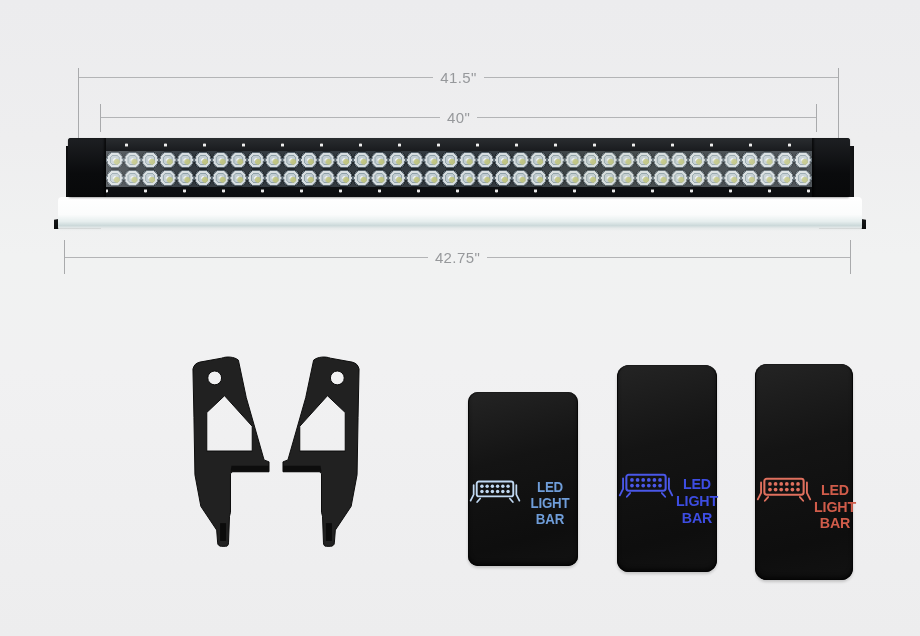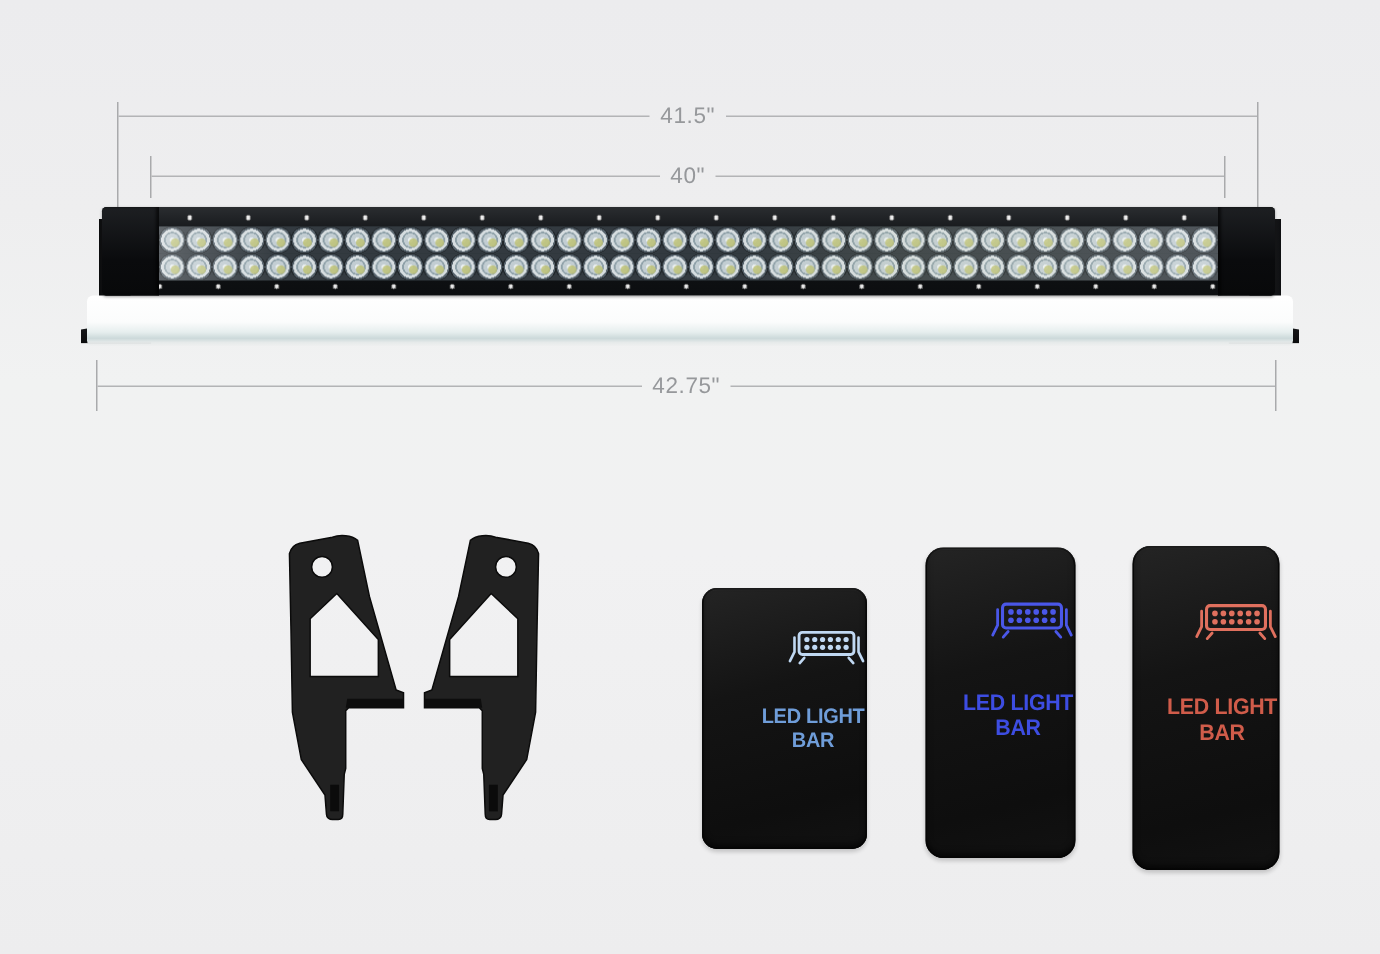--- a/index.html
+++ b/index.html
@@ -42,21 +42,21 @@
     background:linear-gradient(90deg,rgba(255,255,255,.22),rgba(255,255,255,0) 12%,rgba(255,255,255,0) 55%,rgba(214,220,180,.10) 70%,rgba(255,255,255,.14) 98%);}
   .end-cap{position:absolute;top:0;width:38px;height:59px;background:linear-gradient(180deg,#1d1f22,#0a0b0d 60%,#08090a);z-index:2;}
   .end-cap.left{left:0;border-radius:3px 0 0 3px;box-shadow:inset -2px 0 2px rgba(0,0,0,.6);}
   .end-cap.right{right:0;border-radius:0 3px 3px 0;box-shadow:inset 2px 0 2px rgba(0,0,0,.6);}
   .reflection{position:absolute;left:58px;top:197px;width:804px;height:34px;border-radius:4px;
     background:linear-gradient(180deg,#ffffff,#fbfcfc 52%,#e6eeee 72%,#ccd9da 84%,#e6eaea 92%,rgba(240,241,241,0) 100%);}
   
   .bracket{position:absolute;top:356px;width:81px;height:194px;}
   .bracket svg{display:block;width:100%;height:100%;}
   
-  .switch{position:absolute;color:#fff;display:flex;flex-direction:column;align-items:flex-end;
+  .switch{position:absolute;color:#fff;display:flex;flex-direction:row;align-items:center;
     background:linear-gradient(165deg,#242424,#141414 38%,#0e0e0e 80%,#121212);
     box-shadow:inset 0 1px 1px rgba(255,255,255,.10),inset 0 0 0 1px #050505,inset 0 -3px 4px rgba(0,0,0,.65),0 2px 3px rgba(0,0,0,.18);}
   .switch .base{position:absolute;left:-2px;right:-2px;bottom:-2px;height:12px;background:#17181a;border-radius:4px 4px 7px 7px;z-index:-1;}
   .sw-icon{line-height:0;}
   .sw-label{font-weight:bold;text-align:center;line-height:1.12;transform:scaleX(.95);letter-spacing:-.2px;}
   .sw1{left:468px;top:392px;width:110px;height:148px;border-radius:10px;padding-top:26px;}
   .sw1 .sw-label{font-size:14px;margin-top:24px;}
   .sw2{left:617px;top:365px;width:100px;height:173px;border-radius:12px;padding-top:34px;}
   .sw2 .sw-label{font-size:15px;margin-top:32px;}
   .sw3{left:755px;top:364px;width:98px;height:180px;border-radius:12px;padding-top:36px;}

